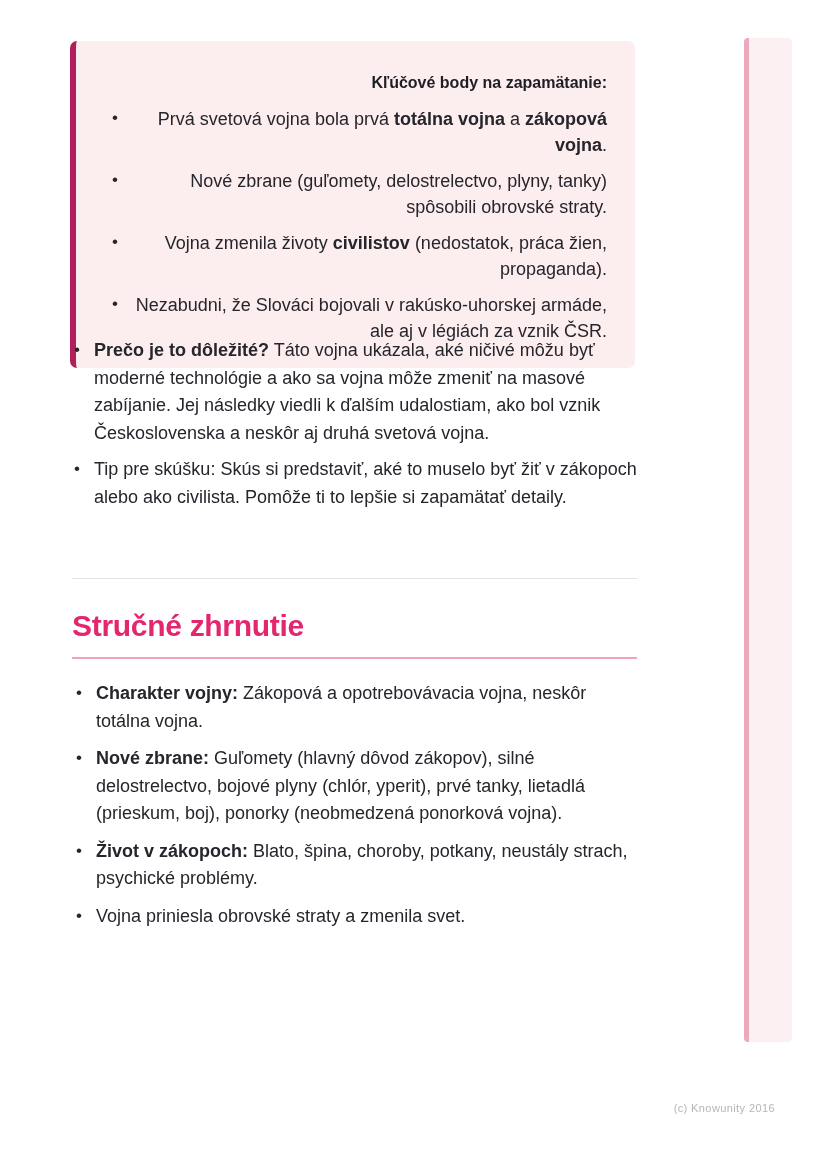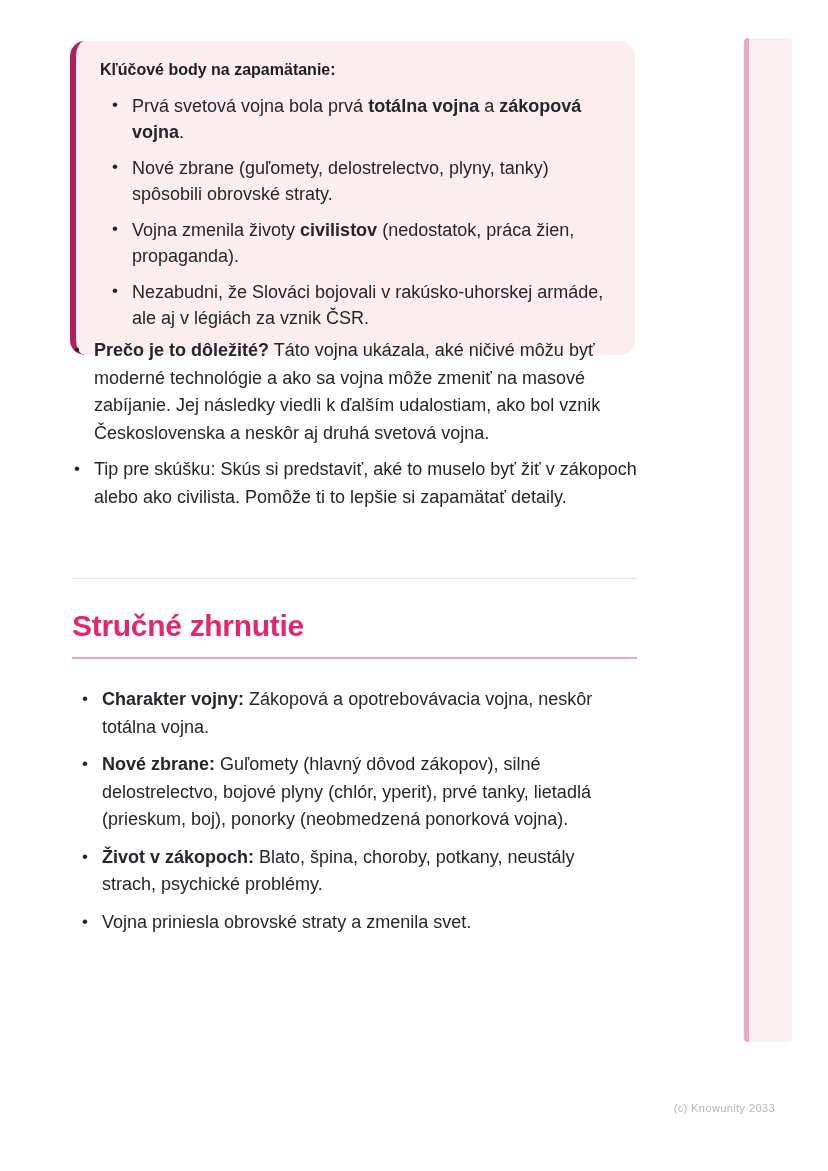--- a/index.html
+++ b/index.html
@@ -8,22 +8,23 @@
   .page {
     position:relative; width:828px; height:1171px; margin:0 auto;
     background:#ffffff; overflow:hidden;
   }
   
   .callout {
     position:absolute; left:70px; top:41px; width:565px; min-height:274px;
     box-sizing:border-box;
     background:var(--callout-bg,#fcedef);
     border-left:6px solid var(--callout-border,#b11f5c);
-    border-radius:15px;
-    padding:17px 28px 14px 24px;
+    border-radius:7px;
+    padding:30px 28px 14px 24px;
+    text-align:right;
   }
   .callout-title { font-weight:700; font-size:16px; line-height:24px; color:#1d1d25; }
   ul.blist { list-style:none; margin:11px 0 0 0; padding:0 0 0 10px; }
   ul.blist > li {
     position:relative; padding-left:22px;
     font-size:18px; line-height:26px; margin-bottom:10px;
     color:var(--text,#25252c);
   }
   ul.blist > li::before {
     content:"\2022"; position:absolute; left:2px; top:-1px; font-size:17px;
@@ -37,21 +38,21 @@
     background:var(--divider,#e4e4e6); }
   
   .summary-head { position:absolute; left:72px; top:608px; width:565px; }
   .summary-head h1 {
     margin:0; font-size:30px; line-height:36px; font-weight:700;
     letter-spacing:-0.3px; color:var(--heading,#e3266e);
   }
   .head-rule { margin-top:13px; height:2px; background:var(--heading-rule,#f0a3ba); }
   
   .summary { position:absolute; left:72px; top:678px; width:565px; }
-  .summary ul.blist { margin:8px; padding:0; }
+  .summary ul.blist { margin:2px; padding:0; }
   .summary ul.blist > li { line-height:27.5px; margin-bottom:10px; }
   
   .side-strip {
     position:absolute; left:744px; top:38px; width:48px; height:1004px;
     box-sizing:border-box;
     background:var(--side-strip-bg,#fdf0f3);
     border-left:5px solid var(--side-strip-border,#eda9bc);
     border-radius:4px;
   }
   
@@ -109,15 +110,15 @@
         <li><span><span class="b">Život v zákopoch:</span><span> Blato, špina, choroby, potkany, neustály strach, psychické problémy.</span></span></li>
 
 
 
         <li><span><span>Vojna priniesla obrovské straty a zmenila svet.</span></span></li>
       </ul>
   </section>
 
   <div class="side-strip"></div>
 
-  <div class="footer">(c) Knowunity 2033</div>
+  <div class="footer">(c) Knowunity 2016</div>
 
 </div>
 
 </body></html>

